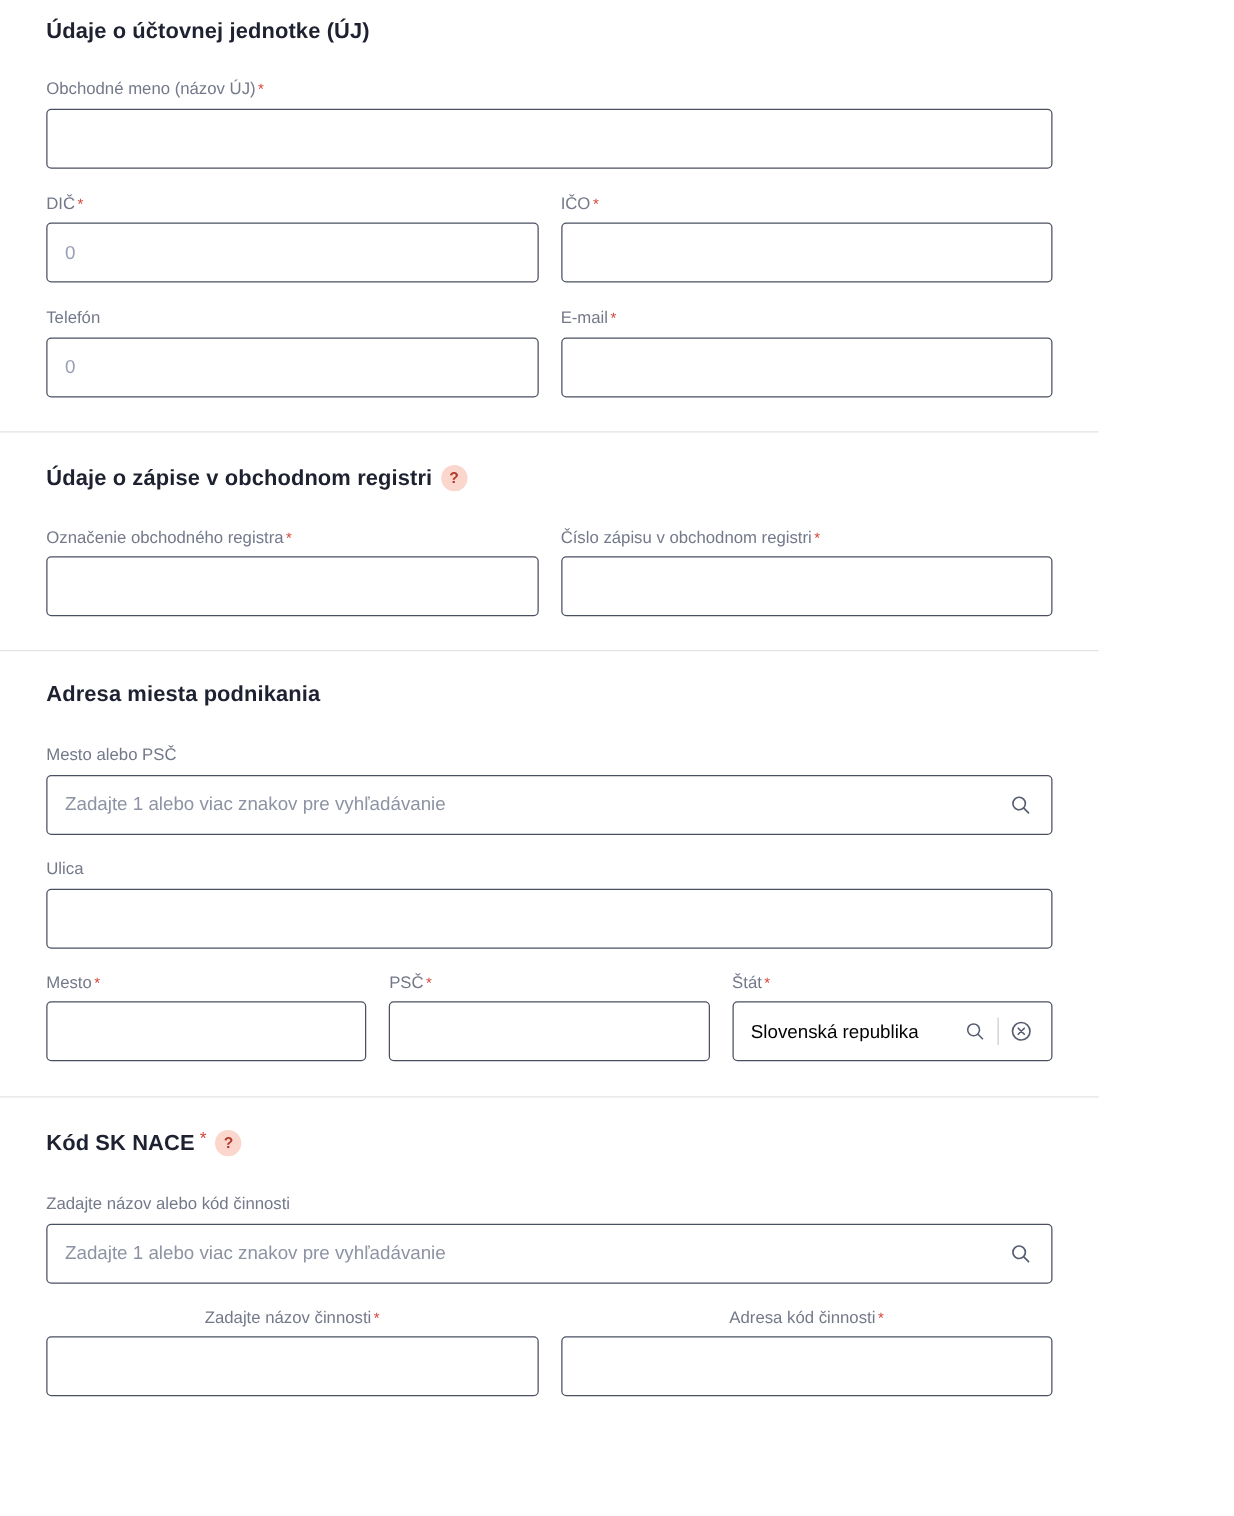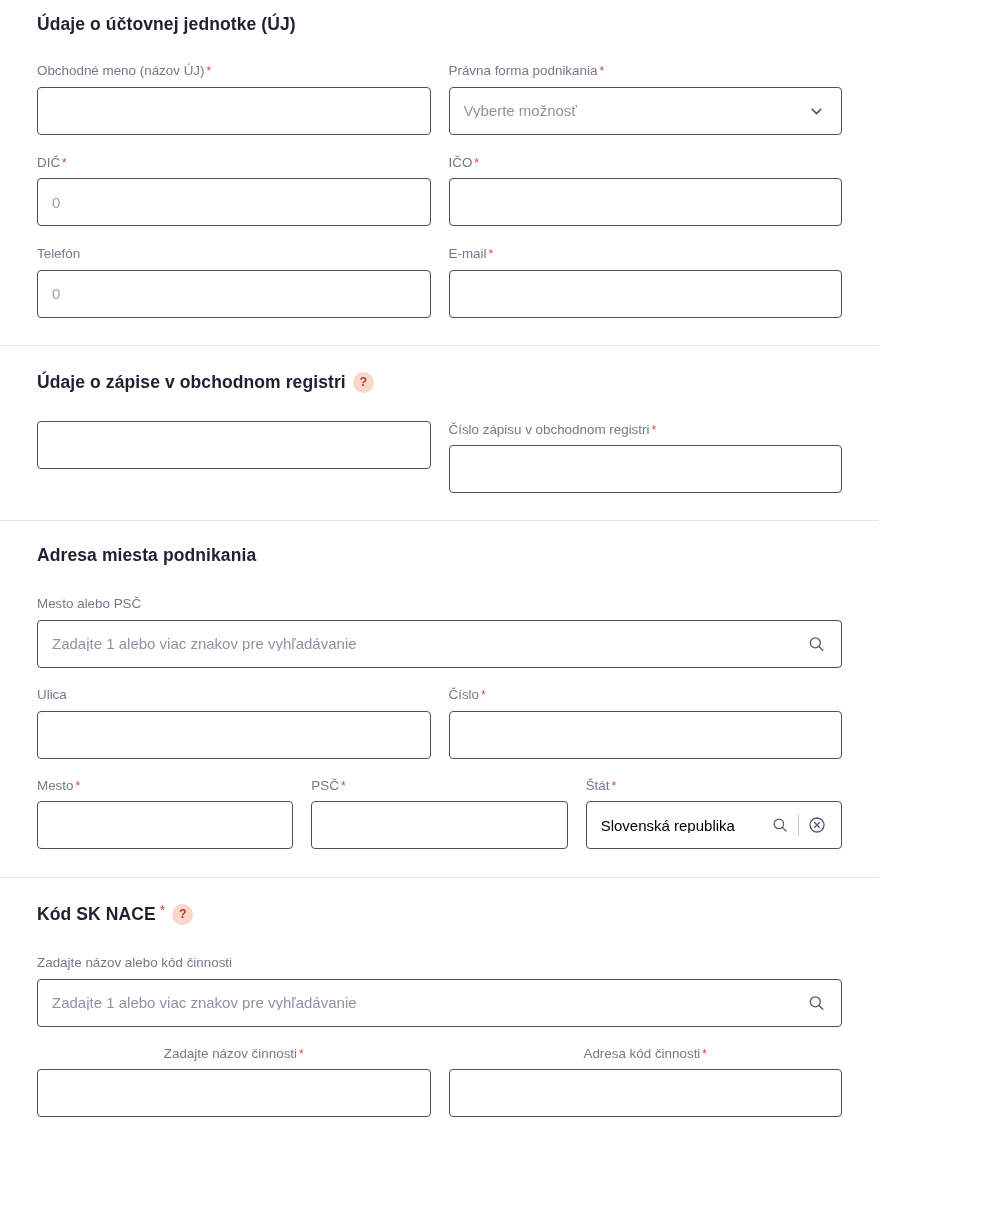--- a/index.html
+++ b/index.html
@@ -168,33 +168,20 @@
       <div class="row" style="margin-top:27px;">
         <div class="field">
           <div class="field-label">
             <span>Obchodné meno (názov ÚJ)</span><span class="req-star">*</span>
           </div>
           <div class="control">
             <span class="value"></span>
           </div>
         </div>
 
-        <div class="field">
-          <div class="field-label">
-            <span>Právna forma podnikania</span><span class="req-star">*</span>
-          </div>
-          <div class="control select">
-            <span class="placeholder">Vyberte možnosť</span>
-            <span class="icon-btn icon-chevron">
-              <svg width="17" height="17" viewBox="0 0 20 20" fill="none" stroke="#575d70" stroke-width="2.1" stroke-linecap="round" stroke-linejoin="round">
-                  <path d="M5 8l5 5 5-5"></path>
-                </svg>
-            </span>
-          </div>
-        </div>
       </div>
 
       <div class="row" style="margin-top:19px;">
         <div class="field">
           <div class="field-label">
             <span>DIČ</span><span class="req-star">*</span>
           </div>
           <div class="control">
             <span class="placeholder zero">0</span>
           </div>
@@ -236,20 +223,23 @@
 
   <div class="section" style="padding-top:26px;">
     <div class="section-inner">
       <h2 class="section-title">
         <span>Údaje o zápise v obchodnom registri</span>
         <span class="help-badge">?</span>
       </h2>
 
       <div class="row" style="margin-top:28px;">
         <div class="field">
+          <div class="field-label">
+            <span>Označenie obchodného registra</span><span class="req-star">*</span>
+          </div>
           <div class="control">
             <span class="value"></span>
           </div>
         </div>
 
         <div class="field">
           <div class="field-label">
             <span>Číslo zápisu v obchodnom registri</span><span class="req-star">*</span>
           </div>
           <div class="control">
@@ -288,28 +278,20 @@
       <div class="row" style="margin-top:18px;">
         <div class="field">
           <div class="field-label">
             <span>Ulica</span><span class="req-star"></span>
           </div>
           <div class="control">
             <span class="value"></span>
           </div>
         </div>
 
-        <div class="field">
-          <div class="field-label">
-            <span>Číslo</span><span class="req-star">*</span>
-          </div>
-          <div class="control">
-            <span class="value"></span>
-          </div>
-        </div>
       </div>
 
       <div class="row thirds" style="margin-top:18px;">
         <div class="field">
           <div class="field-label">
             <span>Mesto</span><span class="req-star">*</span>
           </div>
           <div class="control">
             <span class="value"></span>
           </div>

